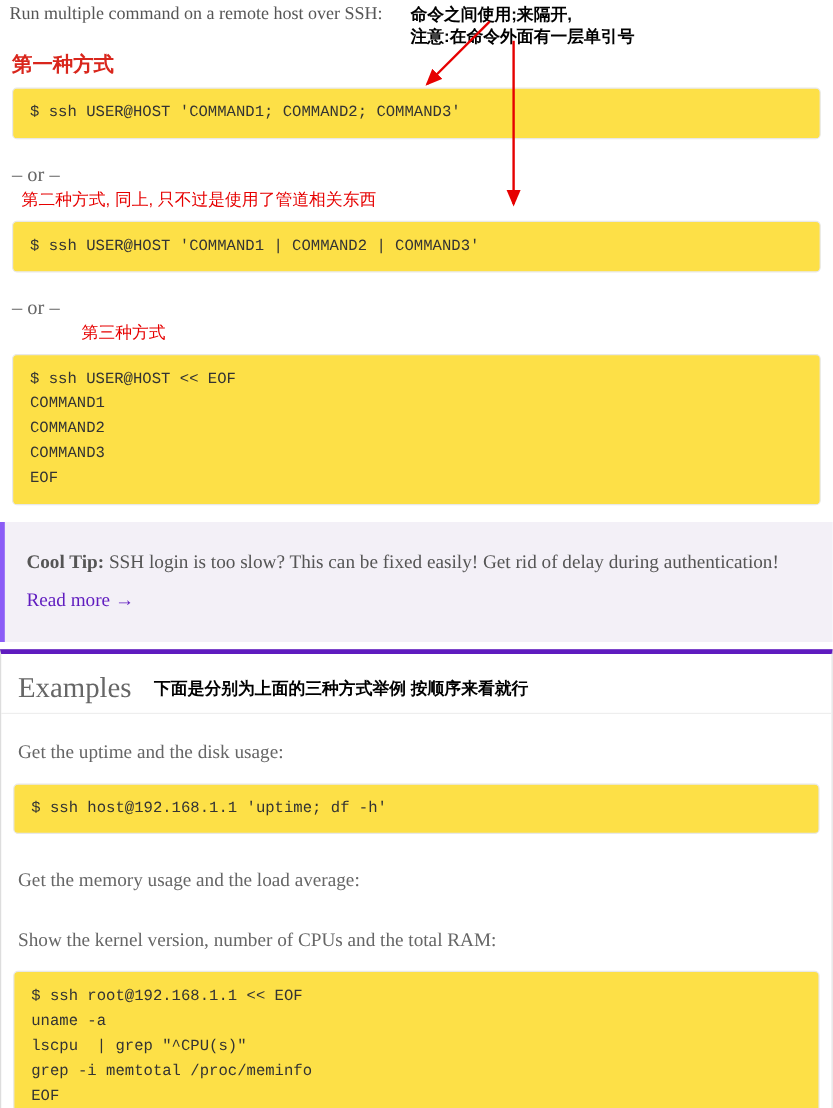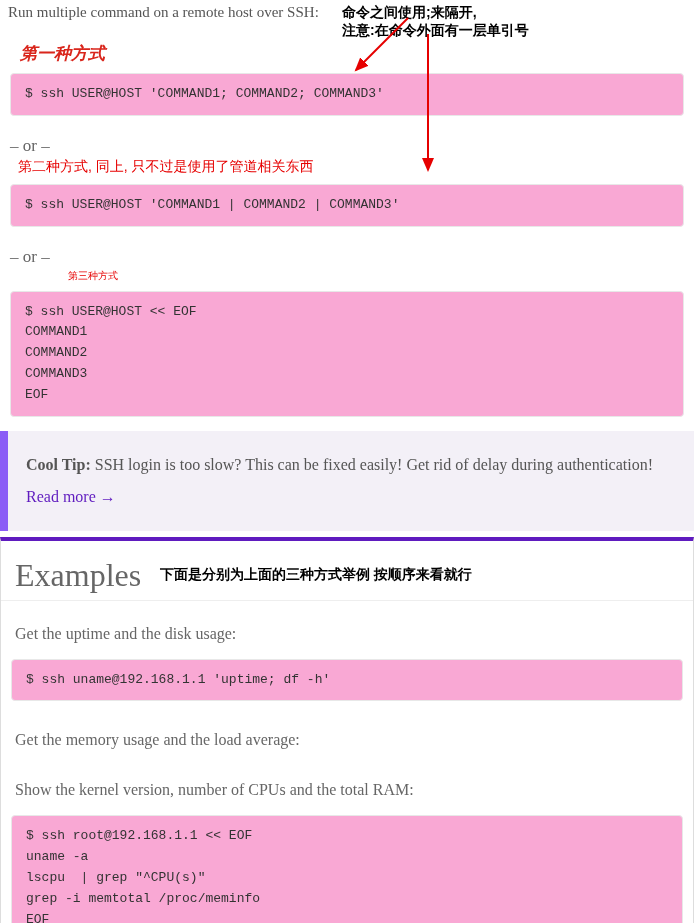--- a/index.html
+++ b/index.html
@@ -16,55 +16,54 @@
     color: #555;
     font-size: 15px;
   }
   .annotation {
     color: #e60000;
     font-weight: normal;
     font-family: "Microsoft YaHei", sans-serif;
     font-size: 15px;
   }
   .anno-title {
-    padding: 0 0 4px 20px;
+    padding: 0 0 4px 10px;
     color: #d9261c;
     font-weight: bold;
     font-family: "Microsoft YaHei", sans-serif;
     font-size: 17px;
-    font-style: italic;
   }
   .anno-inline {
     display: inline-block;
     color: #000000;
     font-weight: bold;
     font-family: "Microsoft YaHei", sans-serif;
     font-size: 14px;
     vertical-align: top;
   }
   .code-block {
     margin: 4px 10px 10px 10px;
-    background: #f9a8d4;
+    background: #fde047;
     border: 1px solid #e8e8e8;
     border-radius: 4px;
     padding: 10px 14px;
     font-family: Menlo, Consolas, "Courier New", monospace;
     font-size: 13px;
     color: #333;
     white-space: pre;
     line-height: 1.6;
   }
   .or-sep {
     padding: 10px 10px 2px 10px;
     color: #666;
     font-size: 17px;
   }
   .tip-box {
     margin: 14px 0 0 0;
-    border-left: 8px solid #8b5cf6;
+    border-left: 4px solid #8b5cf6;
     background: #f3f0f7;
     padding: 18px 18px;
     color: #555;
     line-height: 2.0;
     font-size: 16px;
   }
   .tip-box a {
     color: #5f1bbf;
     text-decoration: none;
   }
@@ -73,21 +72,21 @@
     border-left: 1px solid #ddd;
     border-right: 1px solid #ddd;
     border-bottom: 1px solid #ddd;
     margin-top: 6px;
   }
   .examples-header {
     padding: 16px 14px 6px 14px;
     border-bottom: 1px solid #eee;
   }
   .examples-title {
-    font-size: 32px;
+    font-size: 24px;
     color: #666;
     font-weight: normal;
     display: inline-block;
     vertical-align: middle;
   }
   .section-body {
     padding: 4px 0 4px 0;
   }
   .body-text {
     padding: 20px 24px 12px 14px;
@@ -117,41 +116,41 @@
 <div class="code-block">$ ssh USER@HOST 'COMMAND1; COMMAND2; COMMAND3'</div>
 
 <div class="or-sep">– or –</div>
 
 <div class="annotation" style="padding:0 0 4px 18px; font-size:14px;">第二种方式, 同上, 只不过是使用了管道相关东西</div>
 
 <div class="code-block">$ ssh USER@HOST 'COMMAND1 | COMMAND2 | COMMAND3'</div>
 
 <div class="or-sep">– or –</div>
 
-<div class="annotation" style="padding:0 0 4px 68px; font-size:10px;">第三种方式</div>
+<div class="annotation" style="padding:0 0 4px 68px; font-size:14px;">第三种方式</div>
 
 <div class="code-block">$ ssh USER@HOST &lt;&lt; EOF
 COMMAND1
 COMMAND2
 COMMAND3
 EOF</div>
 
 <div class="tip-box">
   <strong>Cool Tip:</strong><span> SSH login is too slow? This can be fixed easily! Get rid of delay during authentication! </span><a href="#">Read more →</a>
 </div>
 
 <div class="examples-wrap">
   <div class="examples-header">
     <span class="examples-title">Examples</span>
     &nbsp;&nbsp;&nbsp;
     <span class="anno-inline" style="font-size:14px; vertical-align:middle;">下面是分别为上面的三种方式举例 按顺序来看就行</span>
   </div>
   <div class="section-body">
     <div class="body-text">Get the uptime and the disk usage:</div>
-    <div class="code-block">$ ssh uname@192.168.1.1 'uptime; df -h'</div>
+    <div class="code-block">$ ssh host@192.168.1.1 'uptime; df -h'</div>
 
     <div class="body-text">Get the memory usage and the load average:</div>
 
     <div class="body-text">Show the kernel version, number of CPUs and the total RAM:</div>
     <div class="code-block">$ ssh root@192.168.1.1 &lt;&lt; EOF
 uname -a
 lscpu  | grep "^CPU(s)"
 grep -i memtotal /proc/meminfo
 EOF</div>
   </div>

